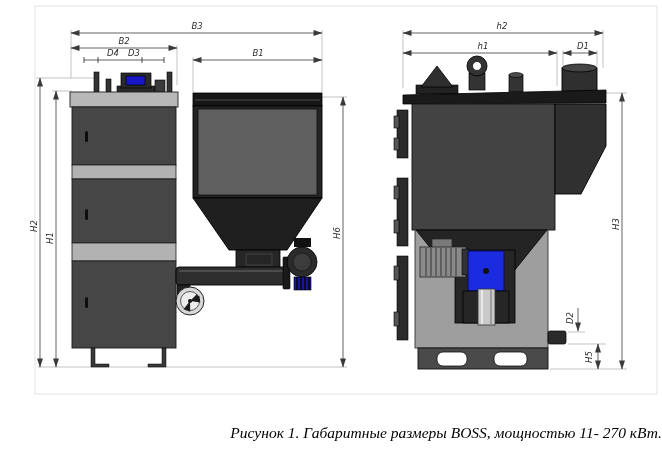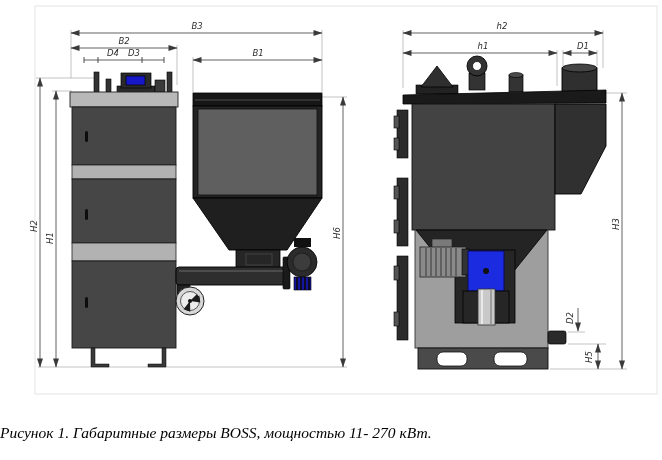--- a/index.html
+++ b/index.html
@@ -1,20 +1,20 @@
 <!DOCTYPE html>
 <html><head>
 <meta charset="utf-8">
 <style>
   html,body{margin:0;padding:0;background:#ffffff;}
   .page{position:relative;width:662px;height:460px;background:#fff;overflow:hidden;
         font-family:"DejaVu Sans",sans-serif;}
   svg{position:absolute;top:0;left:0;}
   .dim-label{font:italic 8.5px "DejaVu Sans",sans-serif;fill:#2e2e2e;}
-  .caption{position:absolute;left:0;top:424px;width:662px;text-align:left;
+  .caption{position:absolute;left:0;top:424px;width:662px;text-align:right;
            font:italic 15.5px "Liberation Serif",serif;color:#000;}
   .dimline{stroke:#3a3a3a;stroke-width:0.8;fill:none;}
   .extline{stroke:#9a9a9a;stroke-width:0.6;fill:none;}
   .tick{stroke:#3a3a3a;stroke-width:0.9;}
 </style>
 </head>
 <body>
 
 <div class="page">
 

